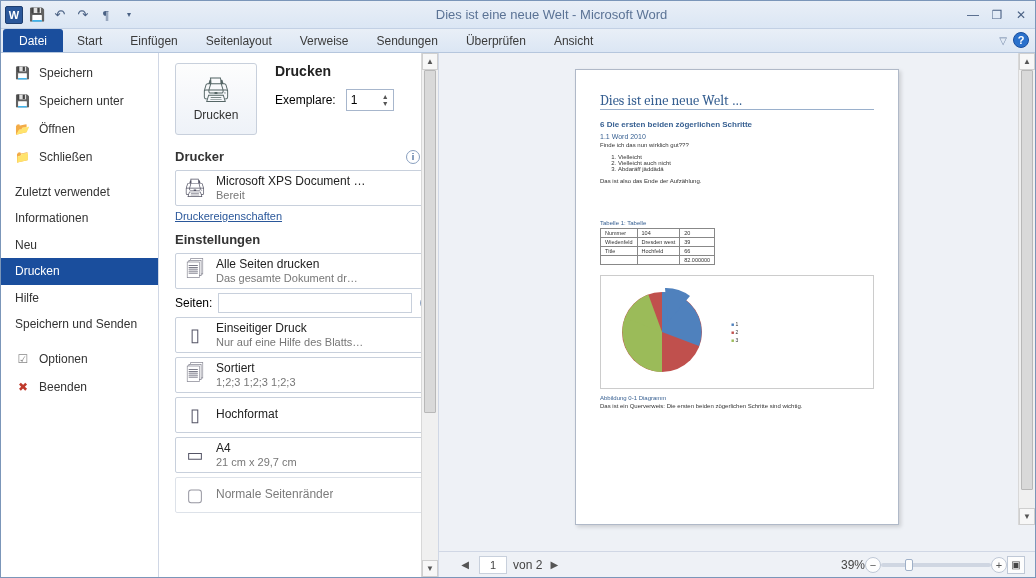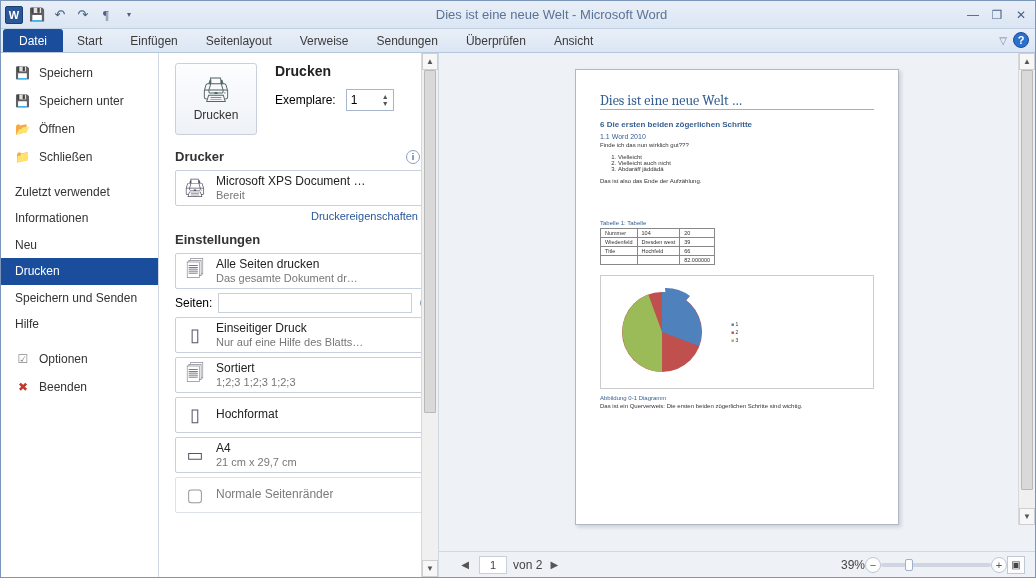--- a/index.html
+++ b/index.html
@@ -49,21 +49,21 @@
 
   .section-h{font-size:13px;font-weight:bold;color:#333;margin-bottom:6px; display:flex; justify-content:space-between; align-items:center;}
   .info-i{width:14px;height:14px;border:1px solid #89a0c0;color:#4a6d9c;border-radius:50%;font-size:9px;display:flex;align-items:center;justify-content:center;margin-right:14px;}
 
   .combo { border:1px solid #c8d0dc; border-radius:2px; background:#fff; padding:4px 18px 4px 6px; margin-bottom:4px; position:relative; display:flex; align-items:center; gap:8px;}
   .combo .t1{font-size:12px;color:#222;line-height:1.1;}
   .combo .t2{font-size:11px;color:#777;line-height:1.1;}
   .combo .col{display:flex;flex-direction:column;overflow:hidden;}
   .combo .dd{position:absolute;right:4px;top:50%;transform:translateY(-50%);font-size:9px;color:#555;}
   .combo-icn{width:26px;height:26px;display:flex;align-items:center;justify-content:center;font-size:18px;color:#556;}
-  .link{font-size:11px;color:#2a579a;text-align:right;margin:2px 16px 10px 0;}
+  .link{font-size:11px;color:#2a579a;text-decoration:underline;margin:2px 16px 10px 0;}
 
   .pages-row{display:flex;align-items:center;gap:6px;font-size:12px;margin-bottom:4px;}
   .pages-input{flex:1;height:20px;border:1px solid #c8d0dc;margin-right:2px;}
 
   
   .preview { flex:1; background:#eef1f6; position:relative; display:flex; flex-direction:column;}
   .pv-canvas{flex:1;display:flex;align-items:flex-start;justify-content:center;padding-top:16px;position:relative;}
   .pv-scroll{position:absolute;right:0;top:0;bottom:26px;width:17px;background:#f0f0f0;border-left:1px solid #d8d8d8;display:flex;flex-direction:column;}
   .page{width:324px;height:456px;background:#fff;border:1px solid #b0b9c8;box-shadow:2px 2px 4px rgba(0,0,0,.15);padding:22px 24px;font-size:7px;color:#333;}
   .page h1{font-family:"Cambria",serif;font-size:14px;color:#365f91;font-weight:normal;margin-bottom:0;}
@@ -146,24 +146,24 @@
     <div class="bs-item">
         <span>Informationen</span>
       </div>
     <div class="bs-item">
         <span>Neu</span>
       </div>
     <div class="bs-item sel">
         <span>Drucken</span>
       </div>
     <div class="bs-item">
+        <span>Hilfe</span>
+      </div>
+    <div class="bs-item">
         <span>Speichern und Senden</span>
-      </div>
-    <div class="bs-item">
-        <span>Hilfe</span>
       </div>
     <div class="bs-sep"></div>
     <div class="bs-item">
         <span class="bs-icn icn-opt">☑</span>
         <span>Optionen</span>
       </div>
     <div class="bs-item">
         <span class="bs-icn icn-exit">✖</span>
         <span>Beenden</span>
       </div>

